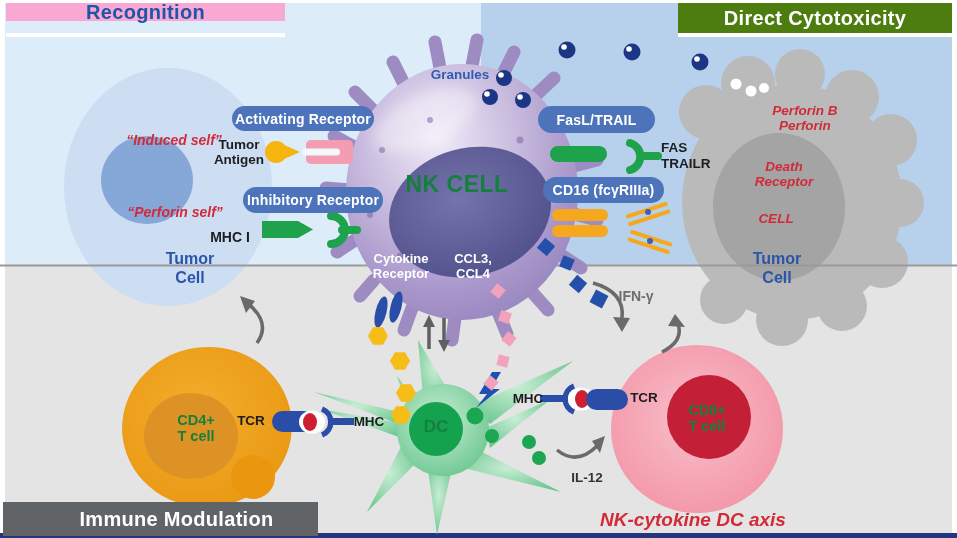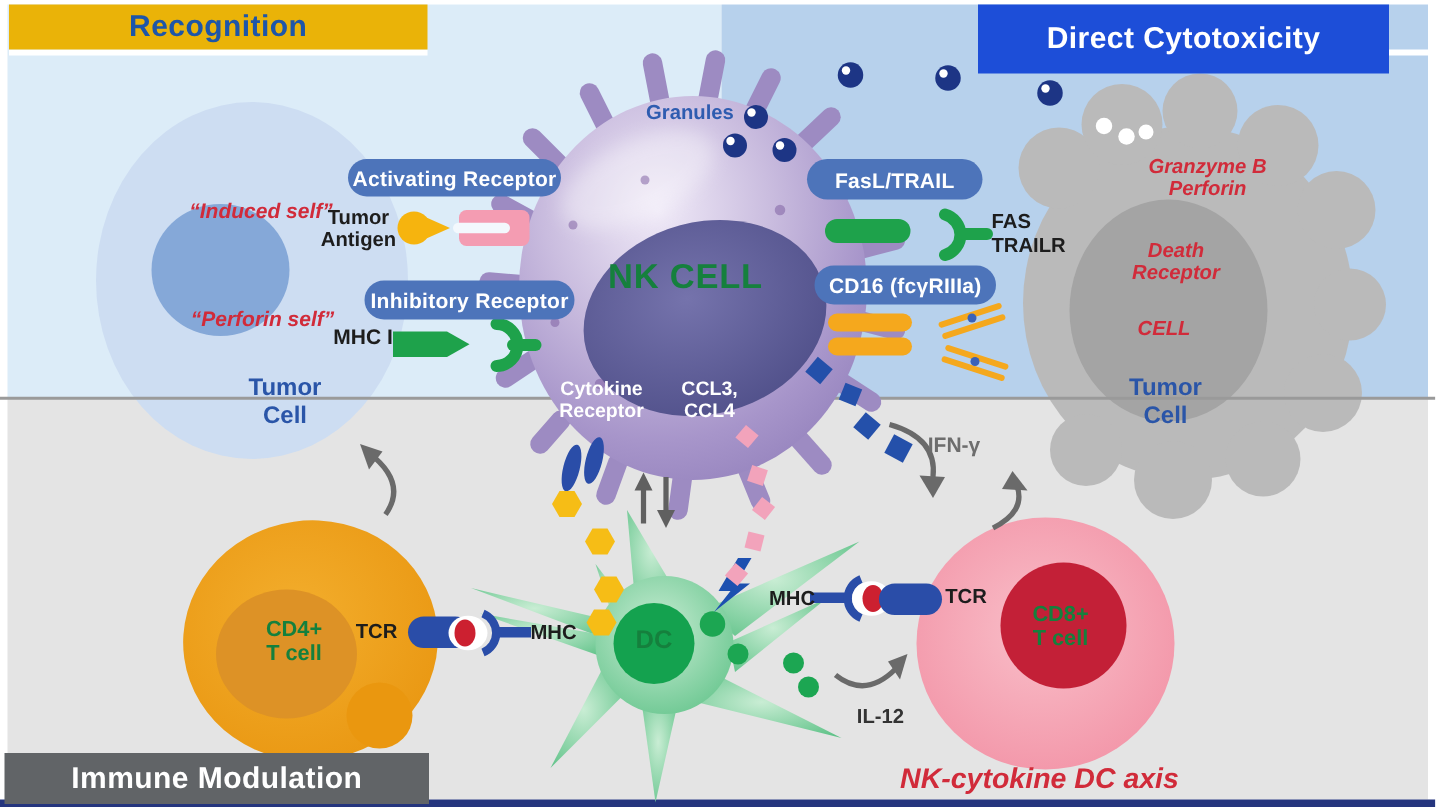--- a/index.html
+++ b/index.html
@@ -282,34 +282,34 @@
   <g>
     <path d="M 593 283 Q 625 292 622 318" stroke="#6a6a6a" stroke-width="3.5" fill="none"></path>
     <polygon points="622,332 613,317 630,318" fill="#6a6a6a"></polygon>
   </g>
   <g>
     <path d="M 557 450 Q 577 466 597 446" stroke="#6a6a6a" stroke-width="3.5" fill="none"></path>
     <polygon points="605,436 592,441 600,453" fill="#6a6a6a"></polygon>
   </g>
 </svg>
 
-<div class="band" style="left:6px;top:3px;width:279px;height:30px;background:#eab308;color:#1e56a8;">Recognition</div>
-<div class="band" style="left:652px;top:3px;width:274px;height:46px;background:#1d4ed8;color:#fff;">Direct Cytotoxicity</div>
-<div class="band" style="left:3px;top:502px;width:283px;height:34px;background:#616467;color:#fff;">Immune Modulation</div>
+<div class="band" style="left:6px;top:3px;width:279px;height:18px;background:#f9a8d4;color:#1e56a8;">Recognition</div>
+<div class="band" style="left:678px;top:3px;width:274px;height:30px;background:#4d7c0f;color:#fff;">Direct Cytotoxicity</div>
+<div class="band" style="left:3px;top:502px;width:283px;height:34px;background:#616467;color:#fff;padding-left:32px;">Immune Modulation</div>
 
 <div class="pill" style="left:243px;top:187px;width:140px;height:26px;">Inhibitory Receptor</div>
 <div class="pill" style="left:232px;top:106px;width:142px;height:25px;">Activating Receptor</div>
 <div class="pill" style="left:538px;top:106px;width:117px;height:27px;">FasL/TRAIL</div>
 <div class="pill" style="left:543px;top:177px;width:121px;height:26px;font-size:14px;">CD16 (fcγRIIIa)</div>
 
 <div class="lbl small" style="left:210px;top:138px;width:58px;">
   <span class="line">Tumor</span>
   <span class="line">Antigen</span>
 </div>
-<div class="lbl small" style="left:206px;top:217px;width:48px;font-size:14px;margin-left:12px;">MHC I</div>
+<div class="lbl small" style="left:206px;top:230px;width:48px;font-size:14px;">MHC I</div>
 <div class="lbl red" style="left:122px;top:133px;width:104px;font-size:14px;">“Induced self”</div>
 <div class="lbl red" style="left:123px;top:205px;width:104px;font-size:14px;">“Perforin self”</div>
 <div class="lbl navy" style="left:150px;top:249px;width:80px;font-size:16px;line-height:19px;">
   <span class="line">Tumor</span>
   <span class="line">Cell</span>
 </div>
 
 <div class="lbl" style="left:418px;top:68px;width:84px;color:#2e5cb0;font-size:13.5px;font-weight:600;">Granules</div>
 <div class="lbl white" style="left:392px;top:172px;width:130px;font-size:23px;letter-spacing:.5px;">NK CELL</div>
 <div class="lbl" style="left:368px;top:251px;width:66px;color:#fff;font-size:13px;font-weight:600;line-height:15px;">
@@ -319,21 +319,21 @@
 <div class="lbl" style="left:446px;top:251px;width:54px;color:#fff;font-size:13px;font-weight:600;line-height:15px;">
   <span class="line">CCL3,</span>
   <span class="line">CCL4</span>
 </div>
 
 <div class="lbl small" style="left:661px;top:140px;width:62px;text-align:left;line-height:15.5px;">
   <span class="line">FAS</span>
   <span class="line">TRAILR</span>
 </div>
 <div class="lbl red" style="left:756px;top:104px;width:98px;font-size:13.5px;line-height:14.5px;">
-  <span class="line">Granzyme B</span>
+  <span class="line">Perforin B</span>
   <span class="line">Perforin</span>
 </div>
 <div class="lbl red" style="left:740px;top:160px;width:88px;font-size:13.5px;line-height:14.5px;">
   <span class="line">Death</span>
   <span class="line">Receptor</span>
 </div>
 <div class="lbl red" style="left:741px;top:212px;width:70px;font-size:13.5px;">CELL</div>
 <div class="lbl navy" style="left:737px;top:249px;width:80px;font-size:16px;line-height:19px;">
   <span class="line">Tumor</span>
   <span class="line">Cell</span>

